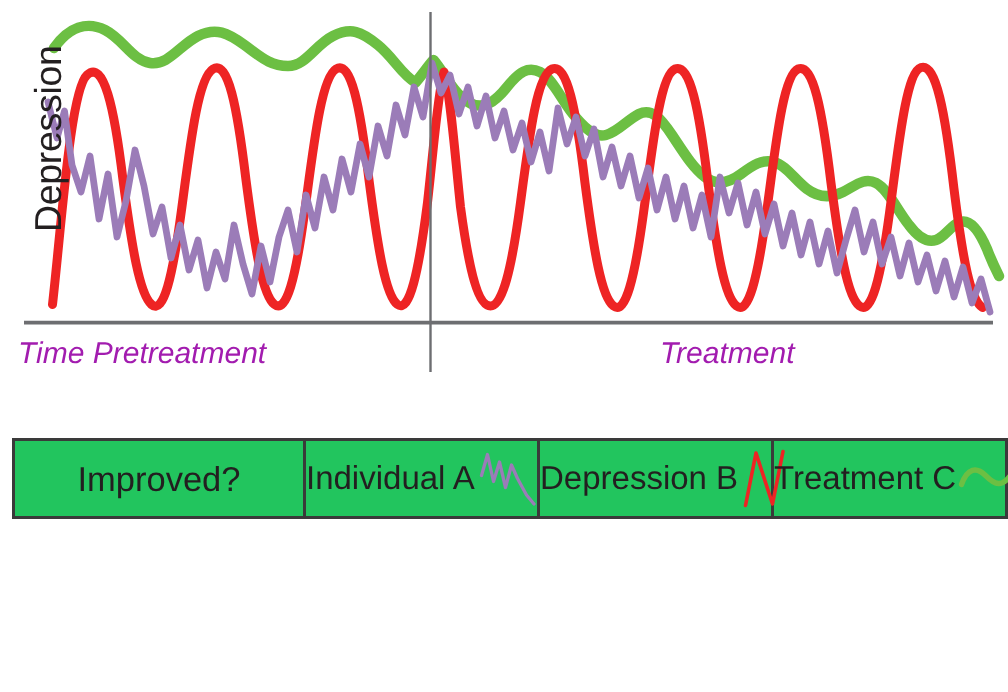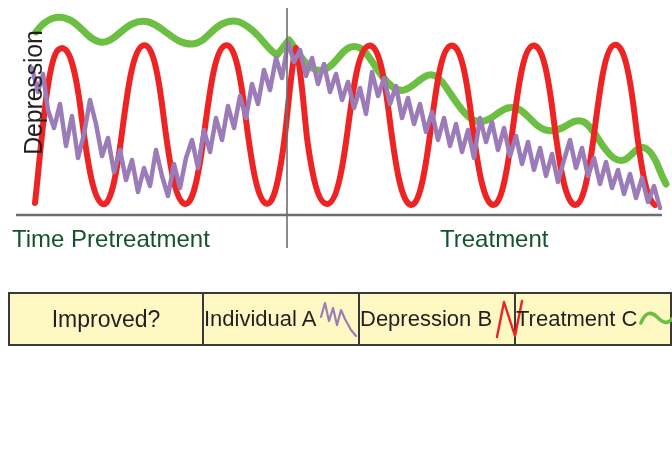--- a/index.html
+++ b/index.html
@@ -34,36 +34,37 @@
     width: 190px;
     text-align: center;
     transform: rotate(-90deg);
     font-size: 25px;
     letter-spacing: -0.2px;
     color: #231f20;
     white-space: nowrap;
   }
   .x-axis-label {
     position: absolute;
-    font-size: 24px;
-    color: #14532d;
+    font-size: 20px;
+    color: #a21caf;
     white-space: nowrap;
+    font-style: italic;
   }
   #x-label-pretreatment { left: 12px; top: 225px; }
   #x-label-treatment    { left: 440px; top: 225px; }
 
   
   #comparison-table {
     position: absolute;
     left: 8px;
     top: 292px;
     width: 654px;
     border-collapse: collapse;
     table-layout: fixed;
-    background: #fef9c3;
+    background: #22c55e;
   }
   #comparison-table td,
   #comparison-table th {
     border: 2px solid #3a3a3a;
     padding: 0;
     text-align: center;
     vertical-align: middle;
     font-weight: normal;
     color: #231f20;
   }

